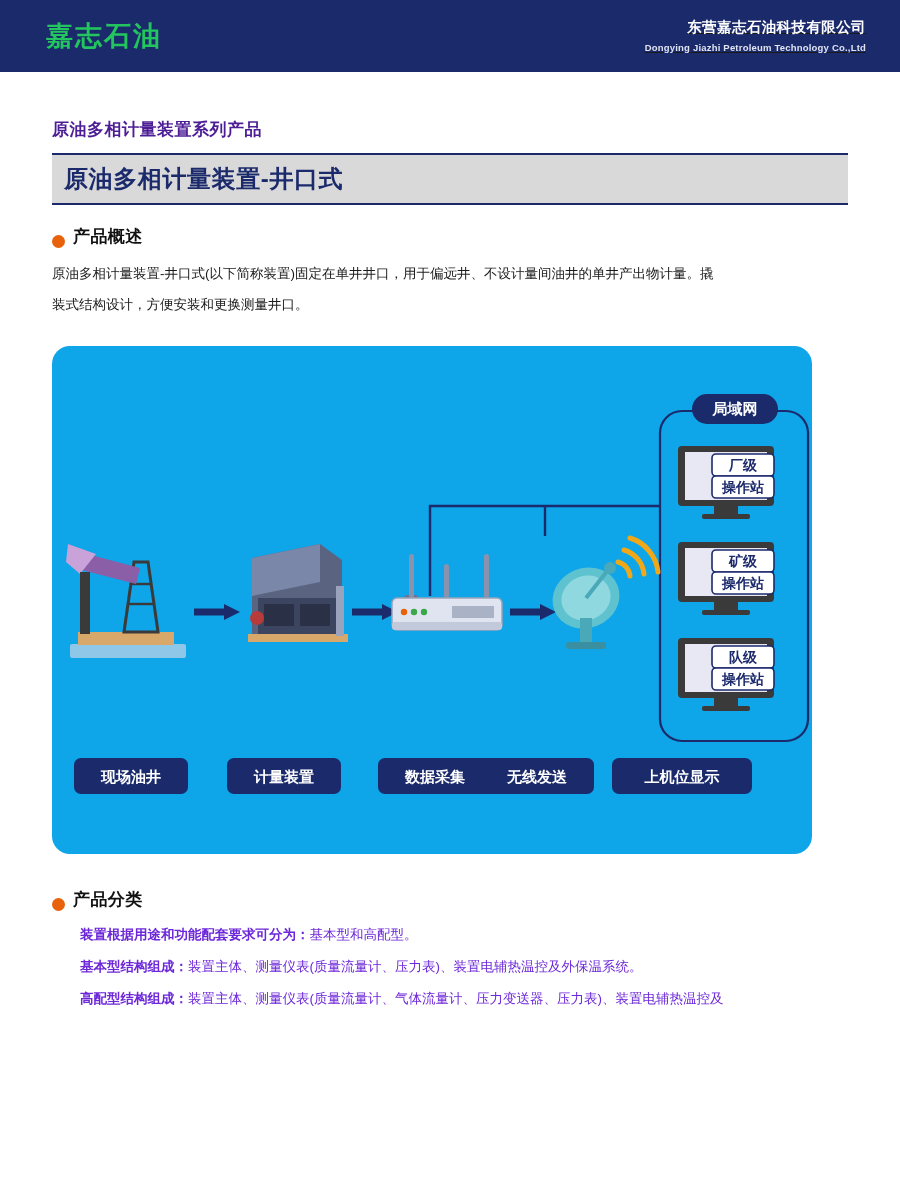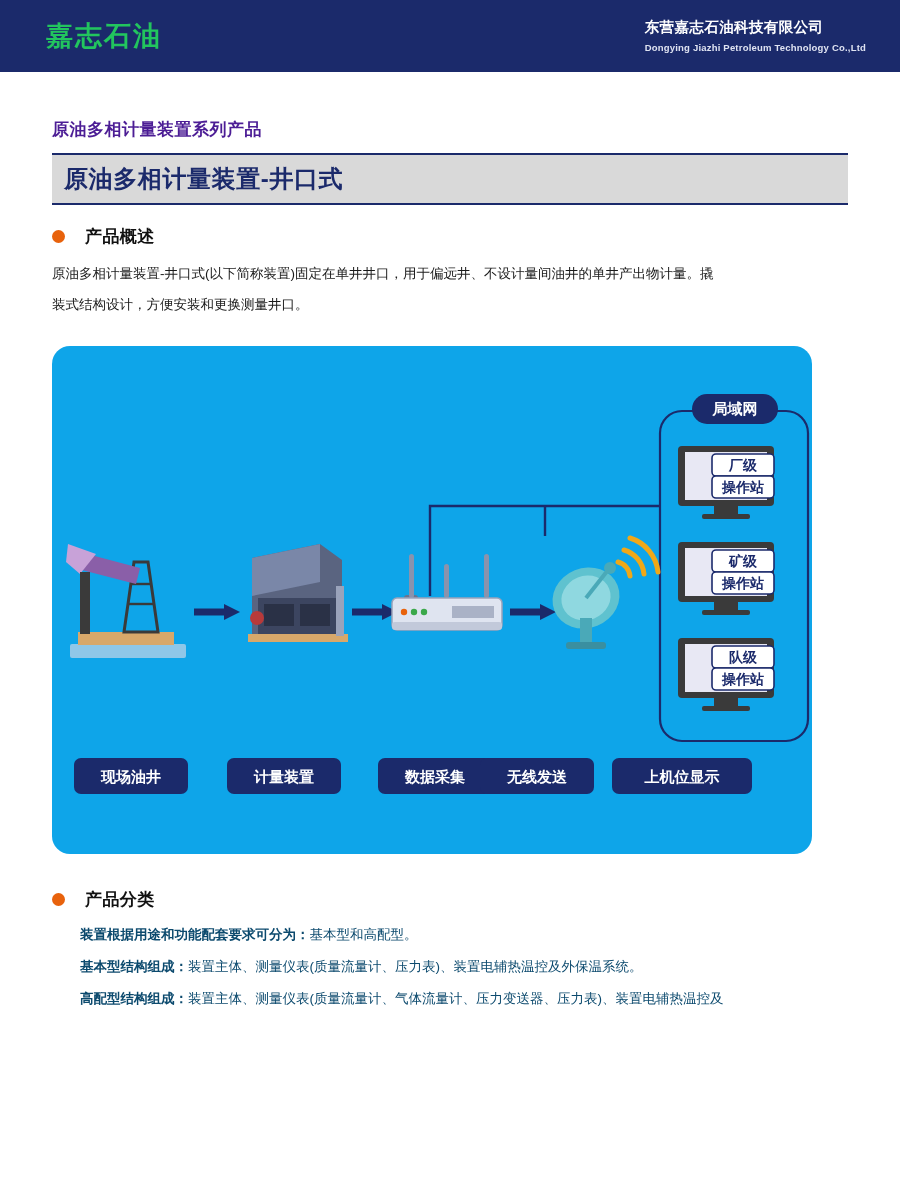--- a/index.html
+++ b/index.html
@@ -25,22 +25,23 @@
     padding: 0 34px 0 46px;
     box-sizing: border-box;
   }
   .brand-name {
     color: #22c55e;
     font-size: 27px;
     font-weight: bold;
     letter-spacing: 2px;
   }
   .company-block {
-    text-align: left;
+    text-align: right;
     line-height: 1.45;
+    text-decoration: underline;
   }
   .company-cn {
     color: #ffffff;
     font-size: 14.5px;
     font-weight: bold;
     letter-spacing: 0.4px;
   }
   .company-en {
     color: #dfe3f2;
     font-size: 9.5px;
@@ -83,22 +84,22 @@
     letter-spacing: 0.6px;
   }
   .rule-thin {
     height: 2px;
     background: #1b2a6b;
     margin-bottom: 20px;
   }
 
   .section-head {
     display: flex;
-    align-items: center;
-    gap: 20px;
+    align-items: flex-end;
+    gap: 8px;
     margin-top: 16px;
   }
   .bullet-dot {
     width: 13px;
     height: 13px;
     border-radius: 50%;
     background: #e8620c;
     display: inline-block;
     flex: 0 0 auto;
   }
@@ -131,21 +132,21 @@
     display: block;
   }
 
   
   .class-list {
     margin-top: 8px;
   }
   .class-line {
     font-size: 13.5px;
     line-height: 2.35;
-    color: #0c4a6e;
+    color: #6d28d9;
   }
   .class-line .lead {
     font-weight: bold;
   }
   .indent {
     padding-left: 28px;
   }
 </style>
 </head>
 <body>

